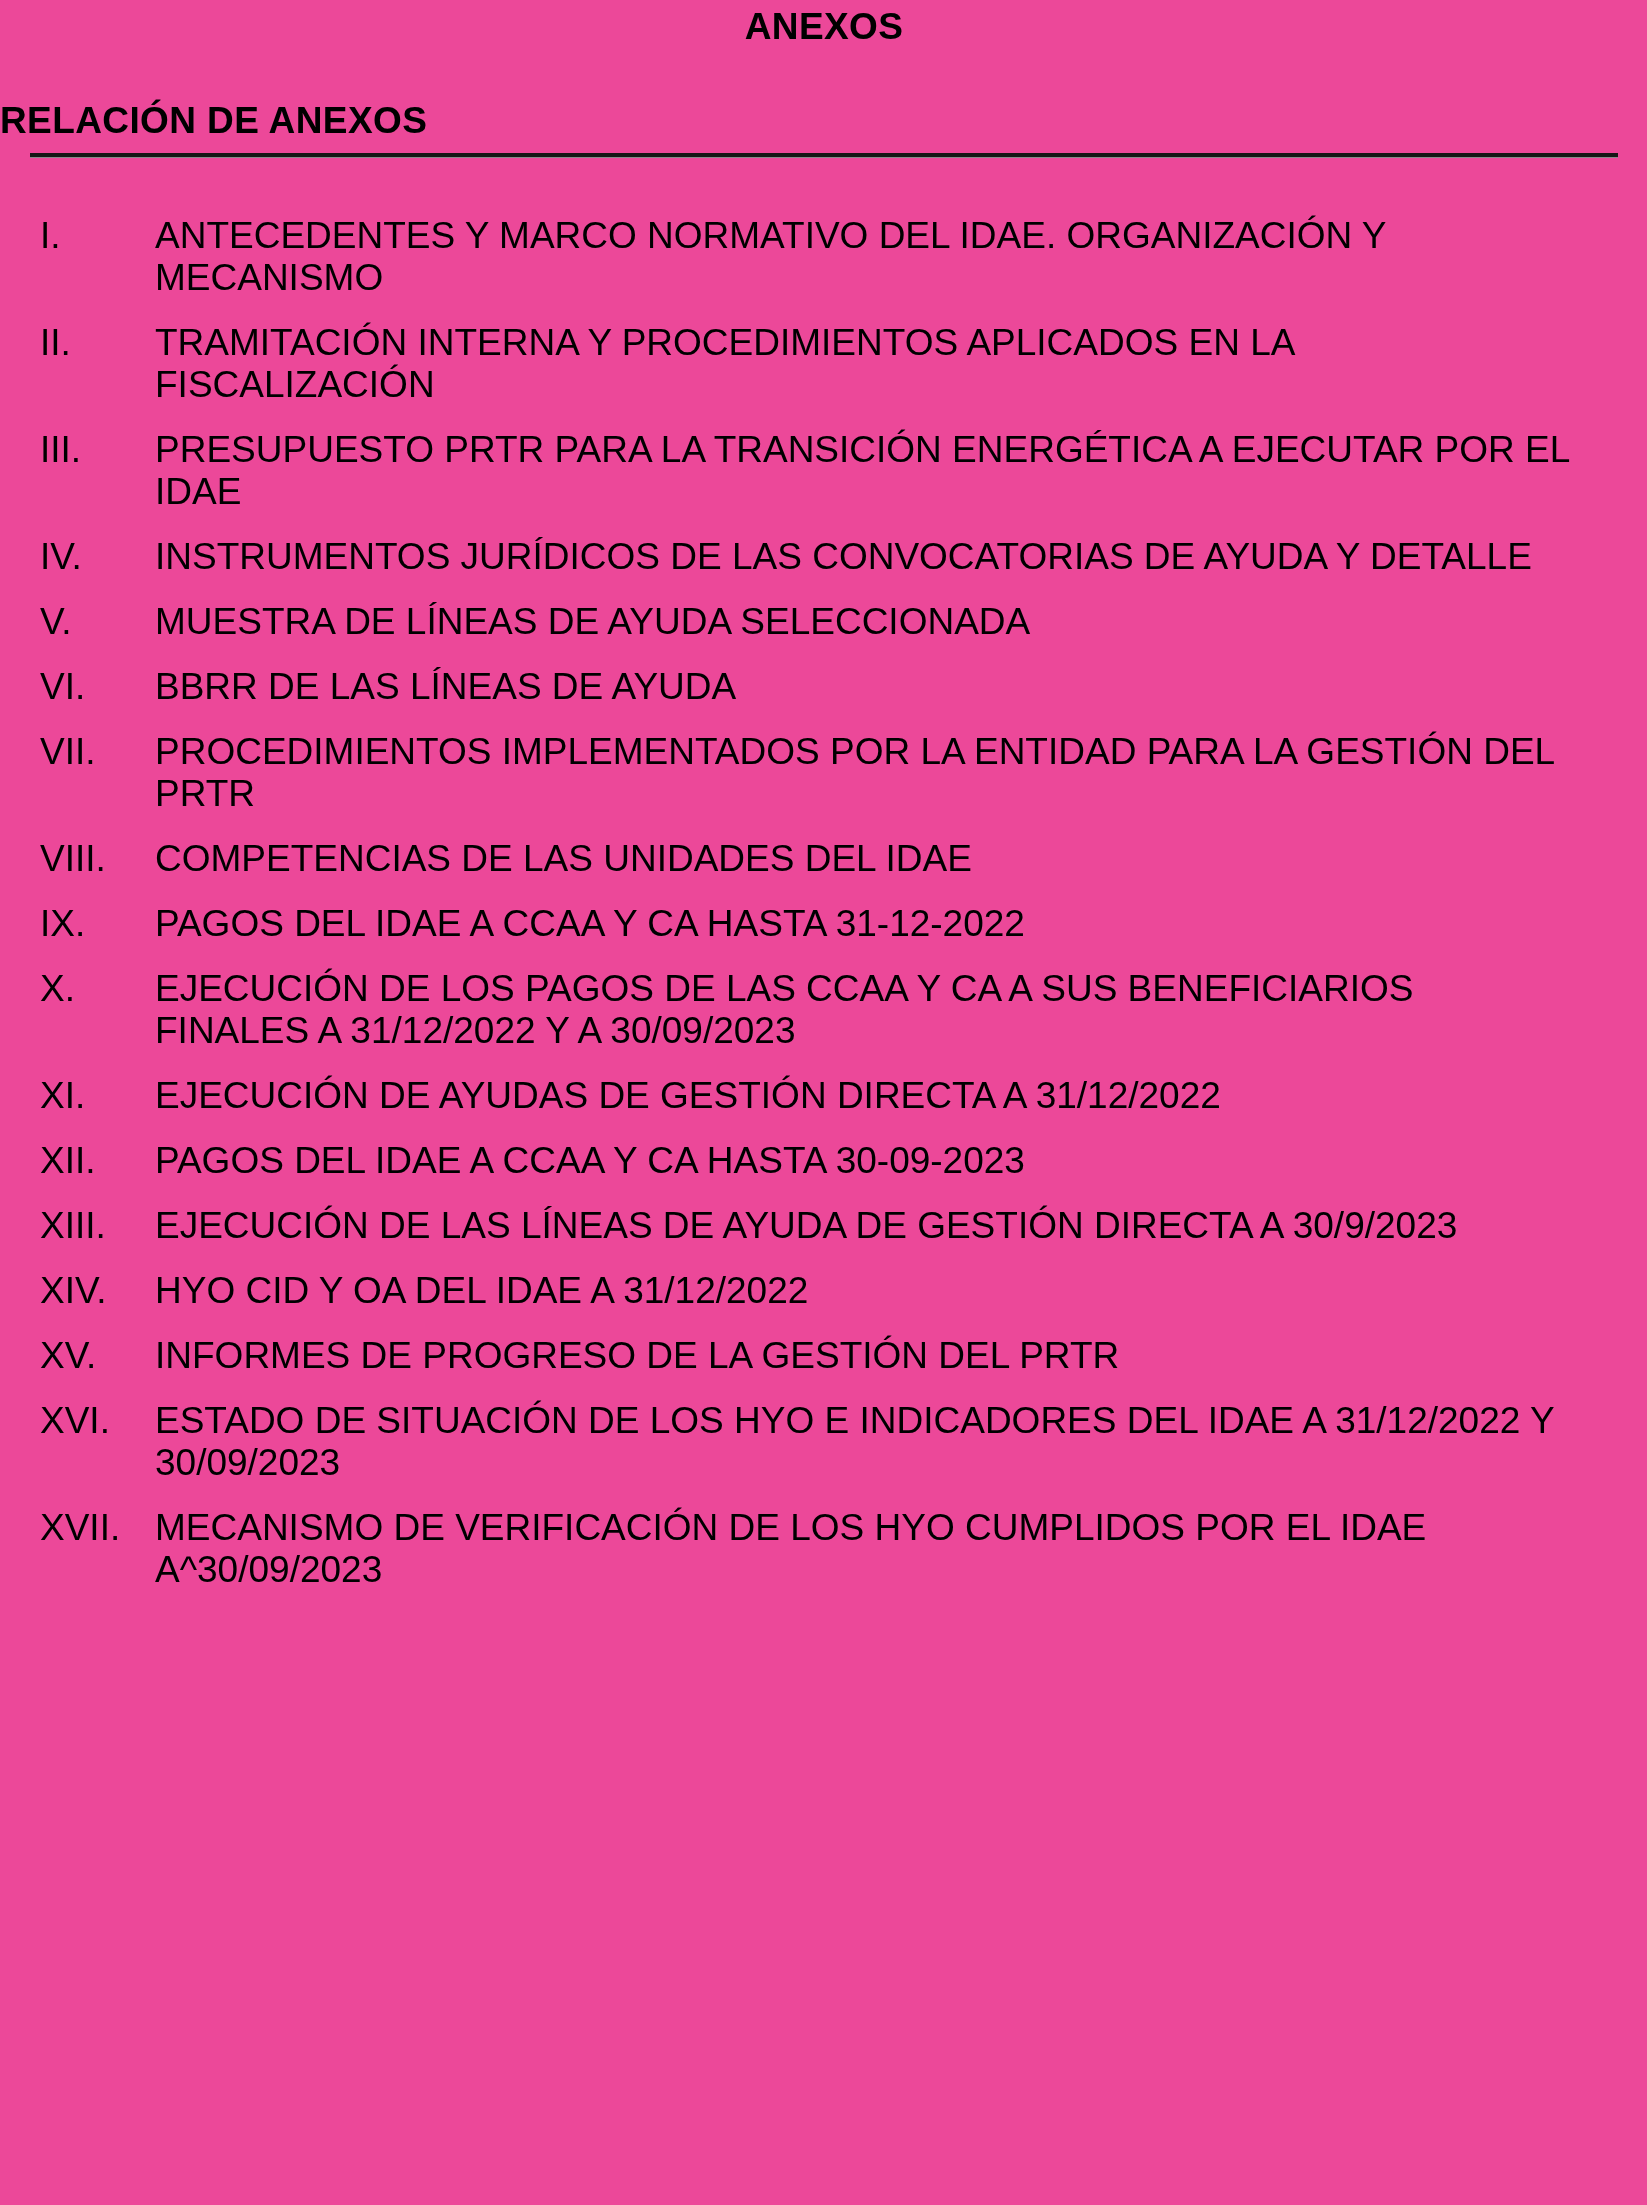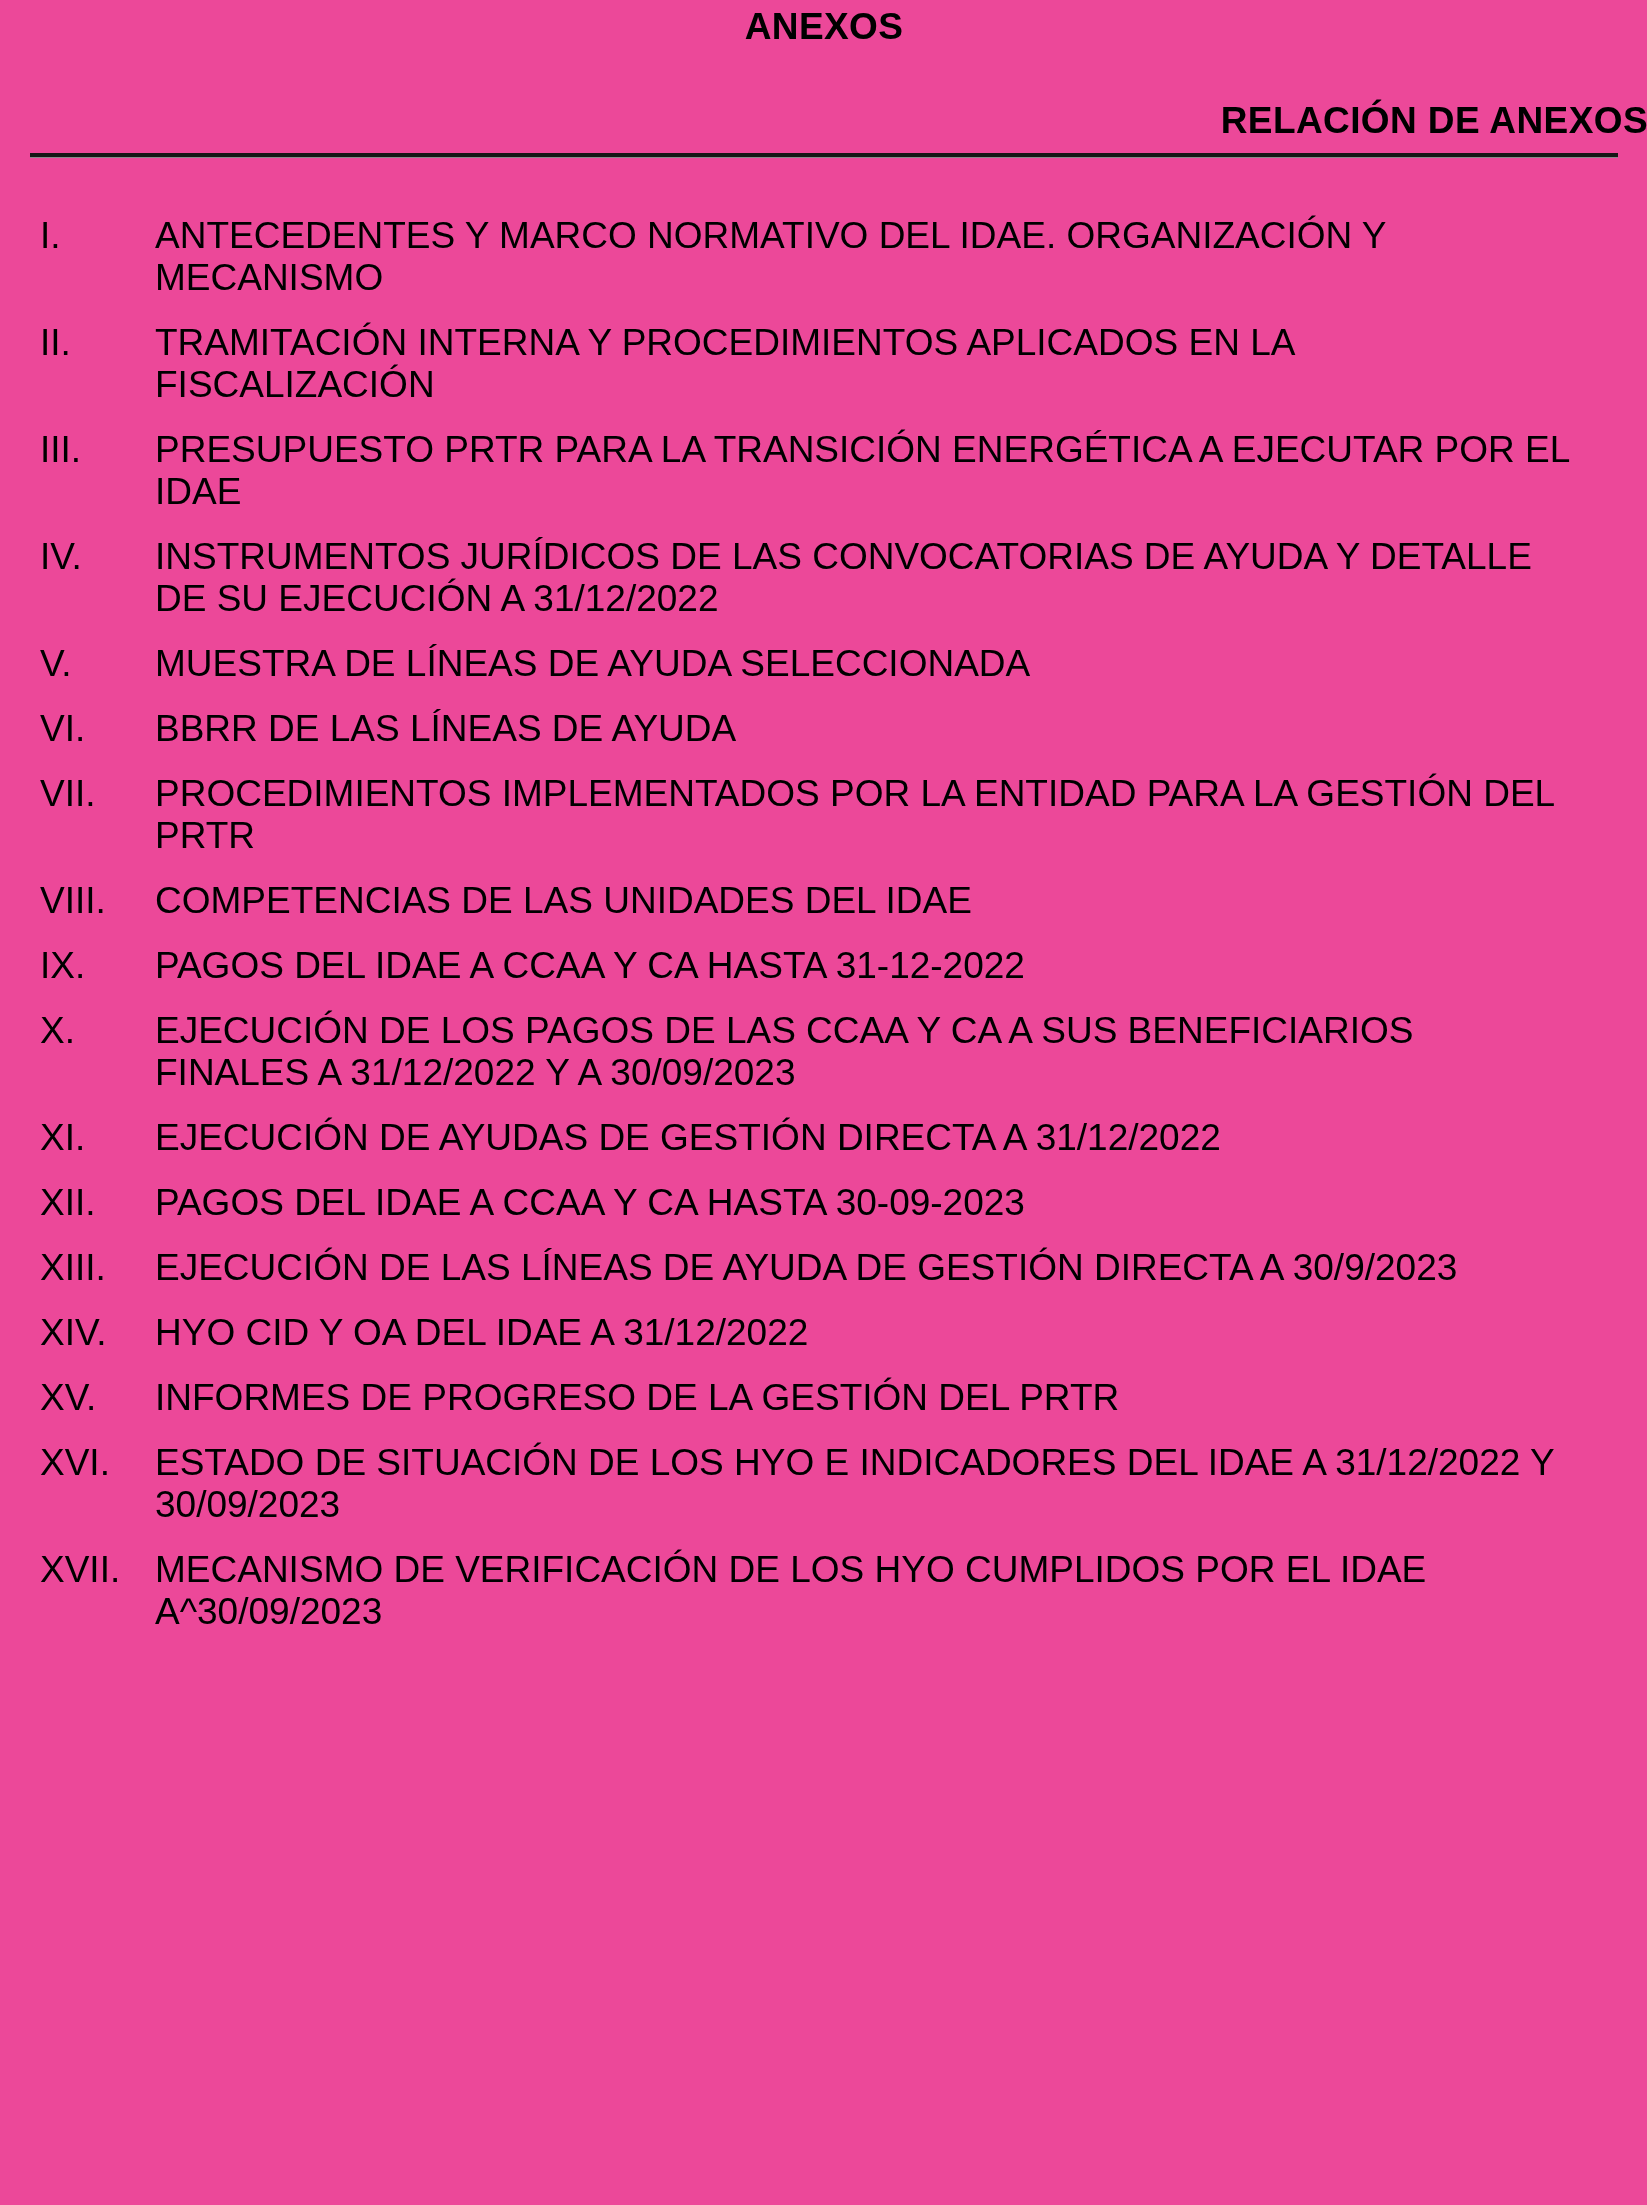--- a/index.html
+++ b/index.html
@@ -22,21 +22,21 @@
     line-height: 42px;
     font-weight: bold;
     text-align: center;
     letter-spacing: 0.4px;
   }
   .doc-subtitle {
     margin-top: 52px;
     font-size: 37px;
     line-height: 42px;
     font-weight: bold;
-    text-align: right;
+    text-align: left;
     letter-spacing: 0.4px;
   }
   .rule {
     margin: 11px 30px 0 30px;
     height: 3.2px;
     background: #161616;
     border-bottom: 0.8px solid #8a8a8a;
   }
   .annex-list {
     list-style: none;
@@ -92,21 +92,20 @@
         <div class="annex-numeral">III.</div>
         <div class="annex-text">
           <div class="annex-line">PRESUPUESTO PRTR PARA LA TRANSICIÓN ENERGÉTICA A EJECUTAR POR EL</div>
           <div class="annex-line">IDAE</div>
         </div>
       </li>
       <li class="annex-item">
         <div class="annex-numeral">IV.</div>
         <div class="annex-text">
           <div class="annex-line">INSTRUMENTOS JURÍDICOS DE LAS CONVOCATORIAS DE AYUDA Y DETALLE</div>
-          <div class="annex-line">DE SU EJECUCIÓN A 31/12/2022</div>
         </div>
       </li>
       <li class="annex-item">
         <div class="annex-numeral">V.</div>
         <div class="annex-text">
           <div class="annex-line">MUESTRA DE LÍNEAS DE AYUDA SELECCIONADA</div>
         </div>
       </li>
       <li class="annex-item">
         <div class="annex-numeral">VI.</div>

